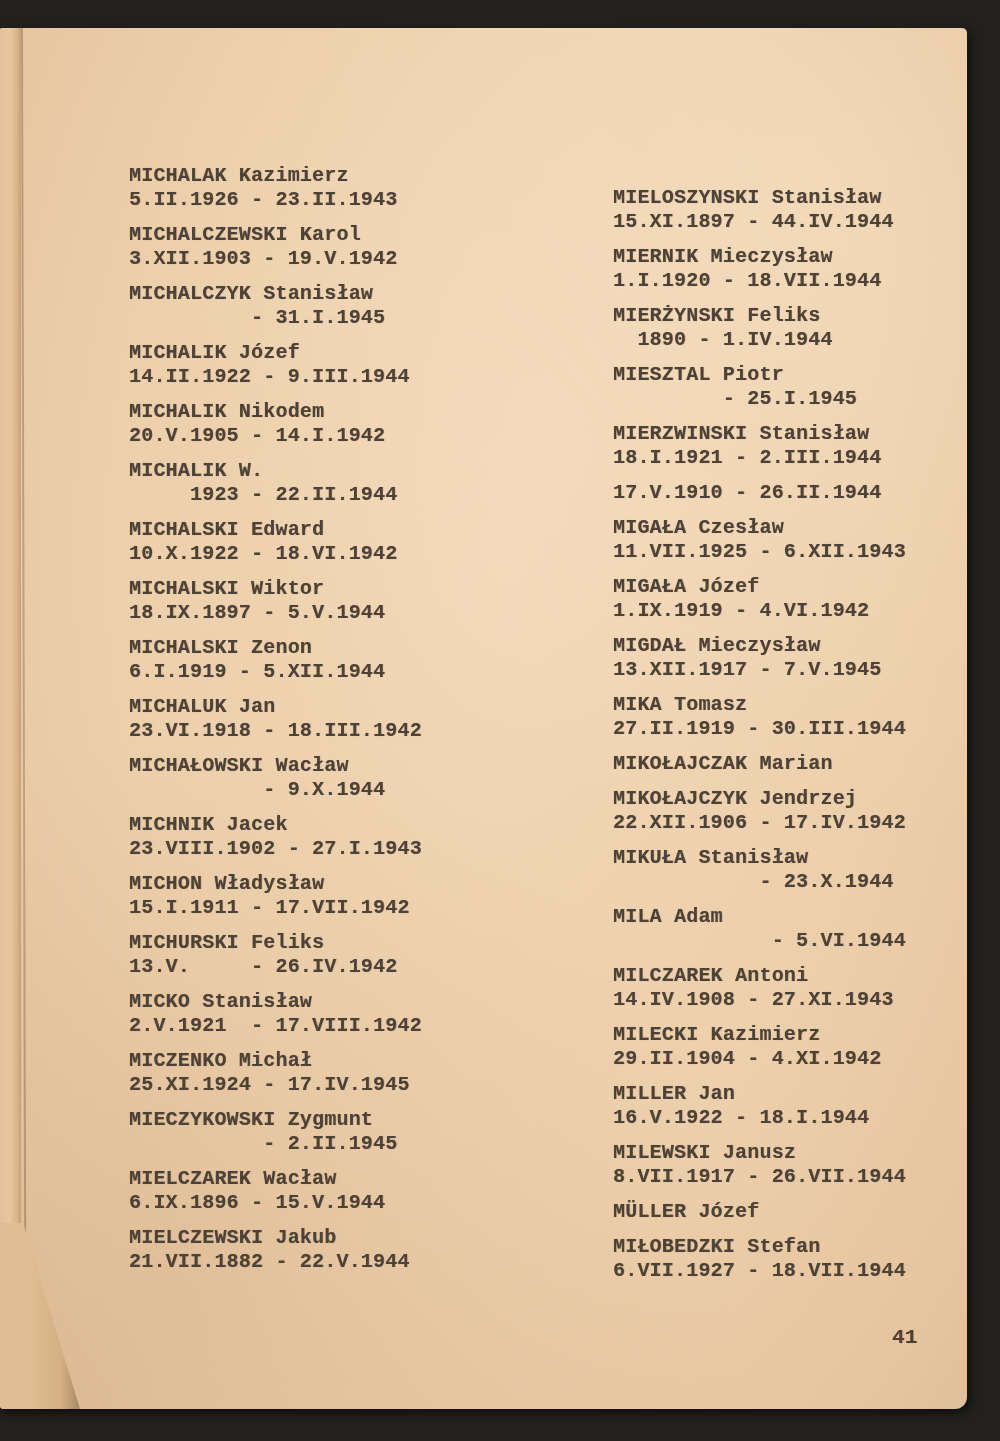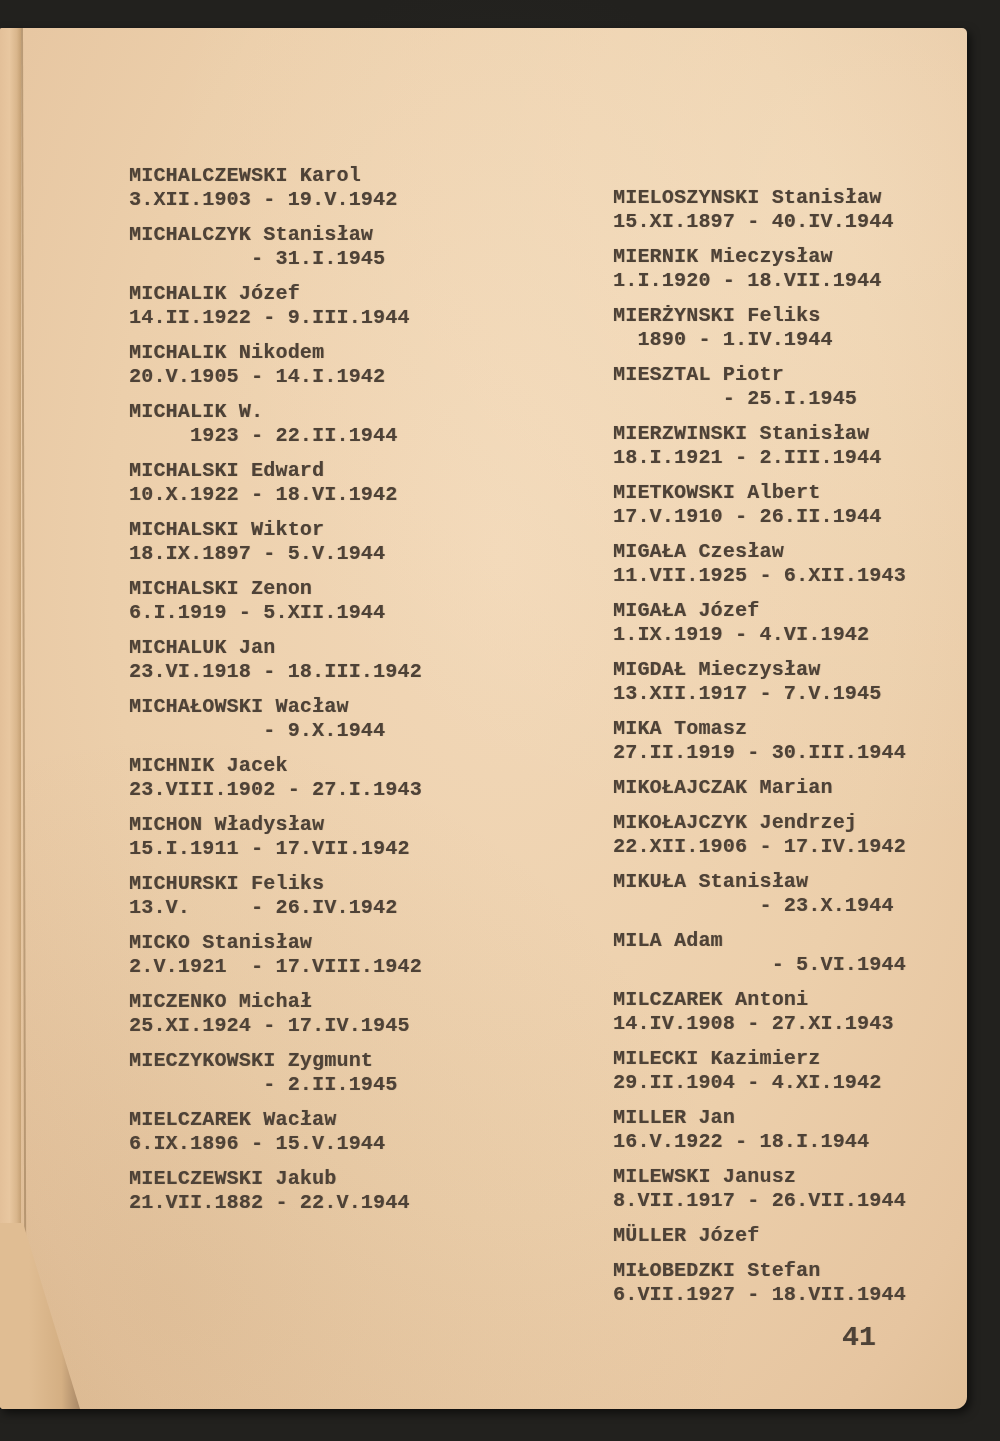--- a/index.html
+++ b/index.html
@@ -61,34 +61,38 @@
     font-size: 20px;
     line-height: 24px;
     font-weight: 700;
     color: #4e4237;
     white-space: pre;
     letter-spacing: .2px;
     text-shadow: .4px .4px .7px rgba(62,48,32,.45);
   }
   .page-number {
     position: absolute;
-    left: 842px; top: 1298px;
-    font-size: 28px;
+    left: 892px; top: 1298px;
+    font-size: 21px;
   }
 </style>
 </head>
 <body>
 
 <div class="scan-bg">
   <div class="page">
     <div class="gutter-strip"></div>
     <div class="fold-line"></div>
     <div class="corner-wedge"></div>
     <div class="col col-left">
         <div class="entry">
+          <div class="name">MICHALAK Kazimierz</div>
+          <div class="dates">5.II.1926 - 23.II.1943</div>
+        </div>
+        <div class="entry">
           <div class="name">MICHALCZEWSKI Karol</div>
           <div class="dates">3.XII.1903 - 19.V.1942</div>
         </div>
         <div class="entry">
           <div class="name">MICHALCZYK Stanisław</div>
           <div class="dates">          - 31.I.1945</div>
         </div>
         <div class="entry">
           <div class="name">MICHALIK Józef</div>
           <div class="dates">14.II.1922 - 9.III.1944</div>
@@ -150,40 +154,39 @@
           <div class="dates">6.IX.1896 - 15.V.1944</div>
         </div>
         <div class="entry">
           <div class="name">MIELCZEWSKI Jakub</div>
           <div class="dates">21.VII.1882 - 22.V.1944</div>
         </div>
       </div>
     <div class="col col-right">
         <div class="entry">
           <div class="name">MIELOSZYNSKI Stanisław</div>
-          <div class="dates">15.XI.1897 - 40.IV.1944</div>
+          <div class="dates">15.XI.1897 - 44.IV.1944</div>
         </div>
         <div class="entry">
           <div class="name">MIERNIK Mieczysław</div>
           <div class="dates">1.I.1920 - 18.VII.1944</div>
         </div>
         <div class="entry">
           <div class="name">MIERŻYNSKI Feliks</div>
           <div class="dates">  1890 - 1.IV.1944</div>
         </div>
         <div class="entry">
           <div class="name">MIESZTAL Piotr</div>
           <div class="dates">         - 25.I.1945</div>
         </div>
         <div class="entry">
           <div class="name">MIERZWINSKI Stanisław</div>
           <div class="dates">18.I.1921 - 2.III.1944</div>
         </div>
         <div class="entry">
-          <div class="name">MIETKOWSKI Albert</div>
           <div class="dates">17.V.1910 - 26.II.1944</div>
         </div>
         <div class="entry">
           <div class="name">MIGAŁA Czesław</div>
           <div class="dates">11.VII.1925 - 6.XII.1943</div>
         </div>
         <div class="entry">
           <div class="name">MIGAŁA Józef</div>
           <div class="dates">1.IX.1919 - 4.VI.1942</div>
         </div>

